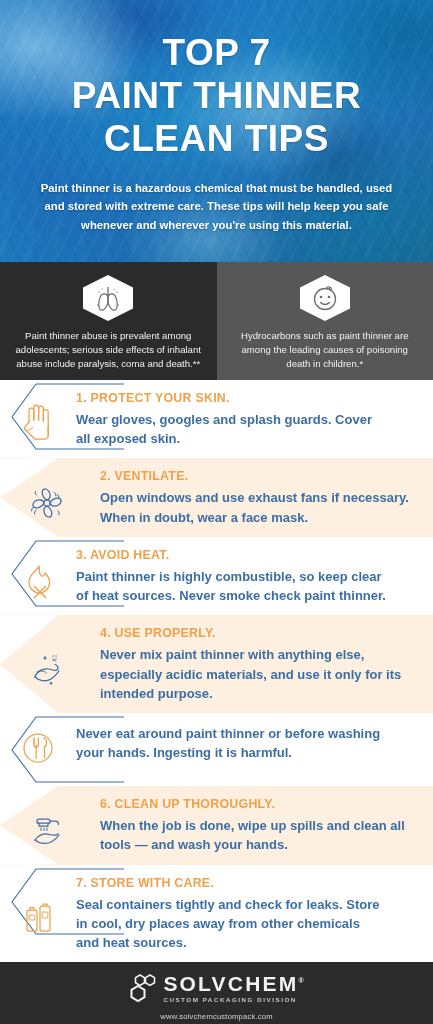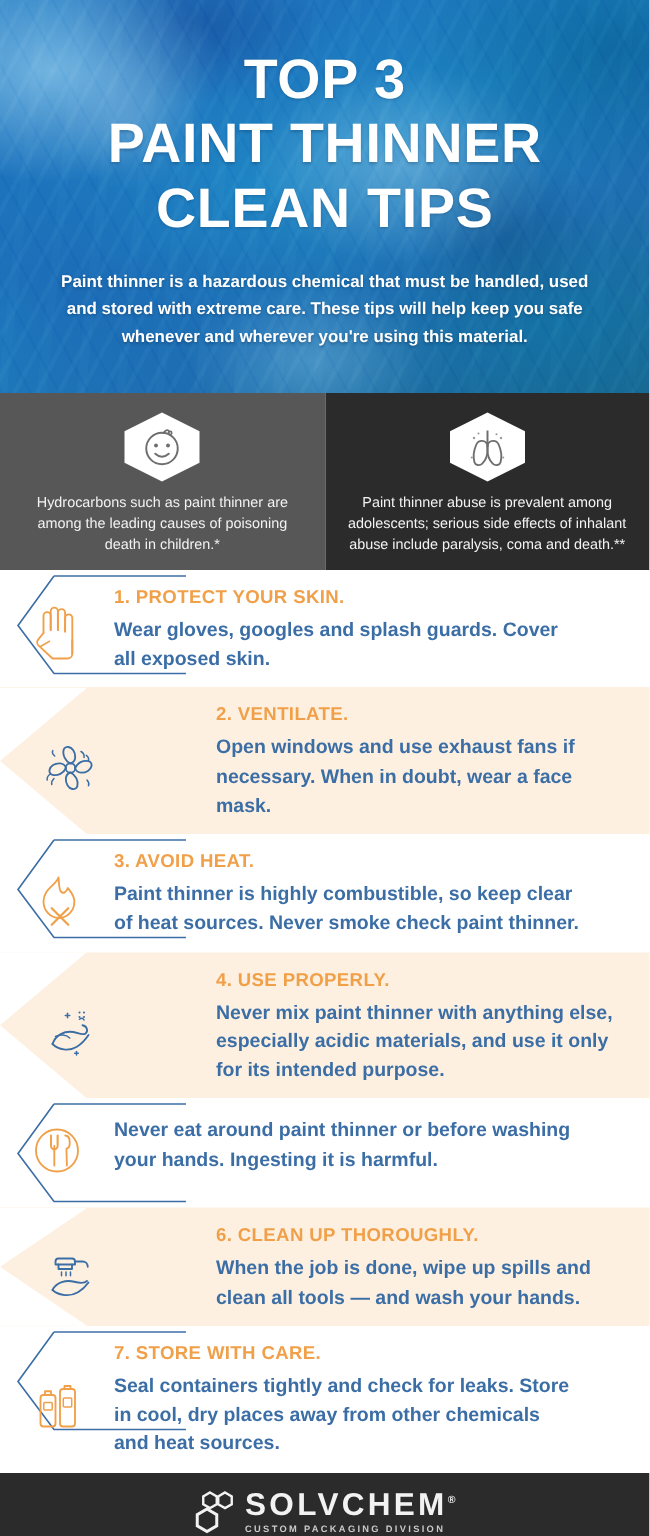--- a/index.html
+++ b/index.html
@@ -105,21 +105,21 @@
     letter-spacing: .25px;
     margin-bottom: 5px;
   }
   .tip-desc {
     color: #3c6ea6;
     font-size: 13px;
     font-weight: 600;
     line-height: 1.48;
     max-width: 310px;
   }
-  .tip-body.indent { padding-left: 6px; margin-left: 44px; }
+  .tip-body.indent { padding-left: 6px; }
 
   
   .footer {
     background: #2b2b2b;
     height: 98px;
     text-align: center;
     padding-top: 11px;
     color: #d8d8d8;
   }
   .logo-row { display: flex; align-items: center; justify-content: center; gap: 4px; }
@@ -136,59 +136,59 @@
   .site { font-size: 7.6px; color: #d5d5d5; margin-top: 9px; letter-spacing: .2px; }
   .sources { margin-top: 8px; font-size: 6.4px; line-height: 1.55; color: #cfcfcf; }
 </style>
 </head>
 <body>
 
 <div class="page">
 
   <div class="header">
     <div class="header-inner">
-      <h1 class="title-line t1">TOP 3</h1>
+      <h1 class="title-line t1">TOP 7</h1>
       <h1 class="title-line t2">PAINT THINNER</h1>
       <h1 class="title-line t3">CLEAN TIPS</h1>
       <p class="intro">Paint thinner is a hazardous chemical that must be handled, used and stored with extreme care. These tips will help keep you safe whenever and wherever you're using this material.</p>
     </div>
   </div>
 
   <div class="stats">
-    <div class="stat left">
-      <div class="hexwrap">
-        <svg width="54" height="48" viewBox="0 0 54 48">
-          <polygon points="27,1 52,13.5 52,34.5 27,47 2,34.5 2,13.5" fill="#ffffff"></polygon>
-          <circle cx="27" cy="25" r="10.5" fill="none" stroke="#6e6e6e" stroke-width="1.3"></circle>
-          <circle cx="23" cy="23" r="1.3" fill="#6e6e6e"></circle>
-          <circle cx="31" cy="23" r="1.3" fill="#6e6e6e"></circle>
-          <path d="M22.5 28.5 q4.5 4 9 0" fill="none" stroke="#6e6e6e" stroke-width="1.3" stroke-linecap="round"></path>
-          <path d="M28 14.5 q2.5 -3.2 4 -0.6" fill="none" stroke="#6e6e6e" stroke-width="1.2" stroke-linecap="round"></path>
-          <circle cx="32.4" cy="14.6" r="1.1" fill="none" stroke="#6e6e6e" stroke-width="1.1"></circle>
-        </svg>
-      </div>
-      <div class="stat-text">Hydrocarbons such as paint thinner are among  the leading causes of poisoning death in children.*</div>
-    </div>
-
     <div class="stat right">
       <div class="hexwrap">
         <svg width="54" height="48" viewBox="0 0 54 48">
           <polygon points="27,1 52,13.5 52,34.5 27,47 2,34.5 2,13.5" fill="#ffffff"></polygon>
           <line x1="27" y1="13" x2="27" y2="24" stroke="#6e6e6e" stroke-width="1.3"></line>
           <path d="M27 23 c-1 -4 -6 -4 -7.5 -0.5 c-1.6 3.6 -2 8.6 -1.2 11.6 c.6 2.2 3.6 2.6 5.2 1 c1.9 -1.9 3.5 -5.6 3.5 -9z" fill="none" stroke="#6e6e6e" stroke-width="1.25" stroke-linejoin="round"></path>
           <path d="M27 23 c1 -4 6 -4 7.5 -0.5 c1.6 3.6 2 8.6 1.2 11.6 c-.6 2.2 -3.6 2.6 -5.2 1 c-1.9 -1.9 -3.5 -5.6 -3.5 -9z" fill="none" stroke="#6e6e6e" stroke-width="1.25" stroke-linejoin="round"></path>
           <circle cx="18" cy="18" r=".8" fill="#9a9a9a"></circle>
           <circle cx="36" cy="18" r=".8" fill="#9a9a9a"></circle>
           <circle cx="21" cy="15" r=".7" fill="#9a9a9a"></circle>
           <circle cx="33" cy="15.5" r=".7" fill="#9a9a9a"></circle>
           <circle cx="16.5" cy="31" r=".7" fill="#9a9a9a"></circle>
           <circle cx="37.5" cy="31" r=".7" fill="#9a9a9a"></circle>
         </svg>
       </div>
       <div class="stat-text">Paint thinner abuse is prevalent among adolescents; serious side effects of inhalant abuse include paralysis, coma and death.**</div>
+    </div>
+
+    <div class="stat left">
+      <div class="hexwrap">
+        <svg width="54" height="48" viewBox="0 0 54 48">
+          <polygon points="27,1 52,13.5 52,34.5 27,47 2,34.5 2,13.5" fill="#ffffff"></polygon>
+          <circle cx="27" cy="25" r="10.5" fill="none" stroke="#6e6e6e" stroke-width="1.3"></circle>
+          <circle cx="23" cy="23" r="1.3" fill="#6e6e6e"></circle>
+          <circle cx="31" cy="23" r="1.3" fill="#6e6e6e"></circle>
+          <path d="M22.5 28.5 q4.5 4 9 0" fill="none" stroke="#6e6e6e" stroke-width="1.3" stroke-linecap="round"></path>
+          <path d="M28 14.5 q2.5 -3.2 4 -0.6" fill="none" stroke="#6e6e6e" stroke-width="1.2" stroke-linecap="round"></path>
+          <circle cx="32.4" cy="14.6" r="1.1" fill="none" stroke="#6e6e6e" stroke-width="1.1"></circle>
+        </svg>
+      </div>
+      <div class="stat-text">Hydrocarbons such as paint thinner are among  the leading causes of poisoning death in children.*</div>
     </div>
   </div>
 
   <div class="tips">
 
     <div class="tip tip-band-odd">
       <svg class="chevron-odd" viewBox="0 0 118 68">
         <path d="M30 1 L6 34 L30 66 L118 66" fill="none" stroke="#3c6ea6" stroke-width="1.1"></path>
         <path d="M30 1 L118 1" fill="none" stroke="#3c6ea6" stroke-width="1.1"></path>
       </svg>

